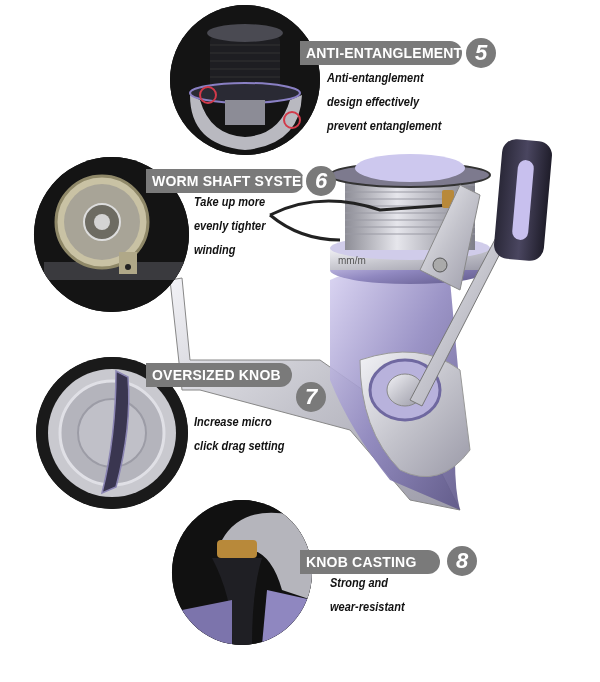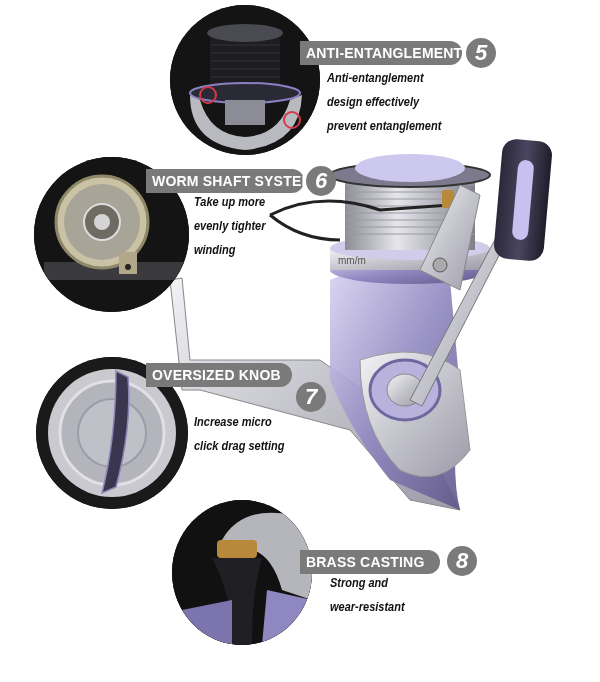--- a/index.html
+++ b/index.html
@@ -147,18 +147,18 @@
 <div class="inset" style="left:172px;top:500px;width:140px;height:145px;">
   <svg width="140" height="145" viewBox="0 0 140 145">
     <rect width="140" height="145" fill="#111"></rect>
     <path d="M50 40 Q70 5 120 15 L140 40 L140 100 L110 90 Q100 55 80 50 Z" fill="#b5b5bc"></path>
     <rect x="45" y="40" width="40" height="18" rx="4" fill="#b8893a"></rect>
     <path d="M40 58 L90 58 Q80 90 80 145 L60 145 Q62 100 40 58Z" fill="#1f1f24"></path>
     <path d="M10 110 L60 100 L60 145 L10 145Z" fill="#7c74ac"></path>
     <path d="M95 90 L140 100 L140 145 L90 145Z" fill="#8f87c0"></path>
   </svg>
 </div>
-<div class="label-bar" style="left:300px;top:550px;width:140px;">BRASS CASTING</div>
+<div class="label-bar" style="left:300px;top:550px;width:140px;">KNOB CASTING</div>
 <div class="num" style="left:447px;top:546px;">8</div>
 <div class="desc" style="left:330px;top:571px;">
   <div>Strong and</div>
   <div>wear-resistant</div>
 </div>
 
 </body></html>

